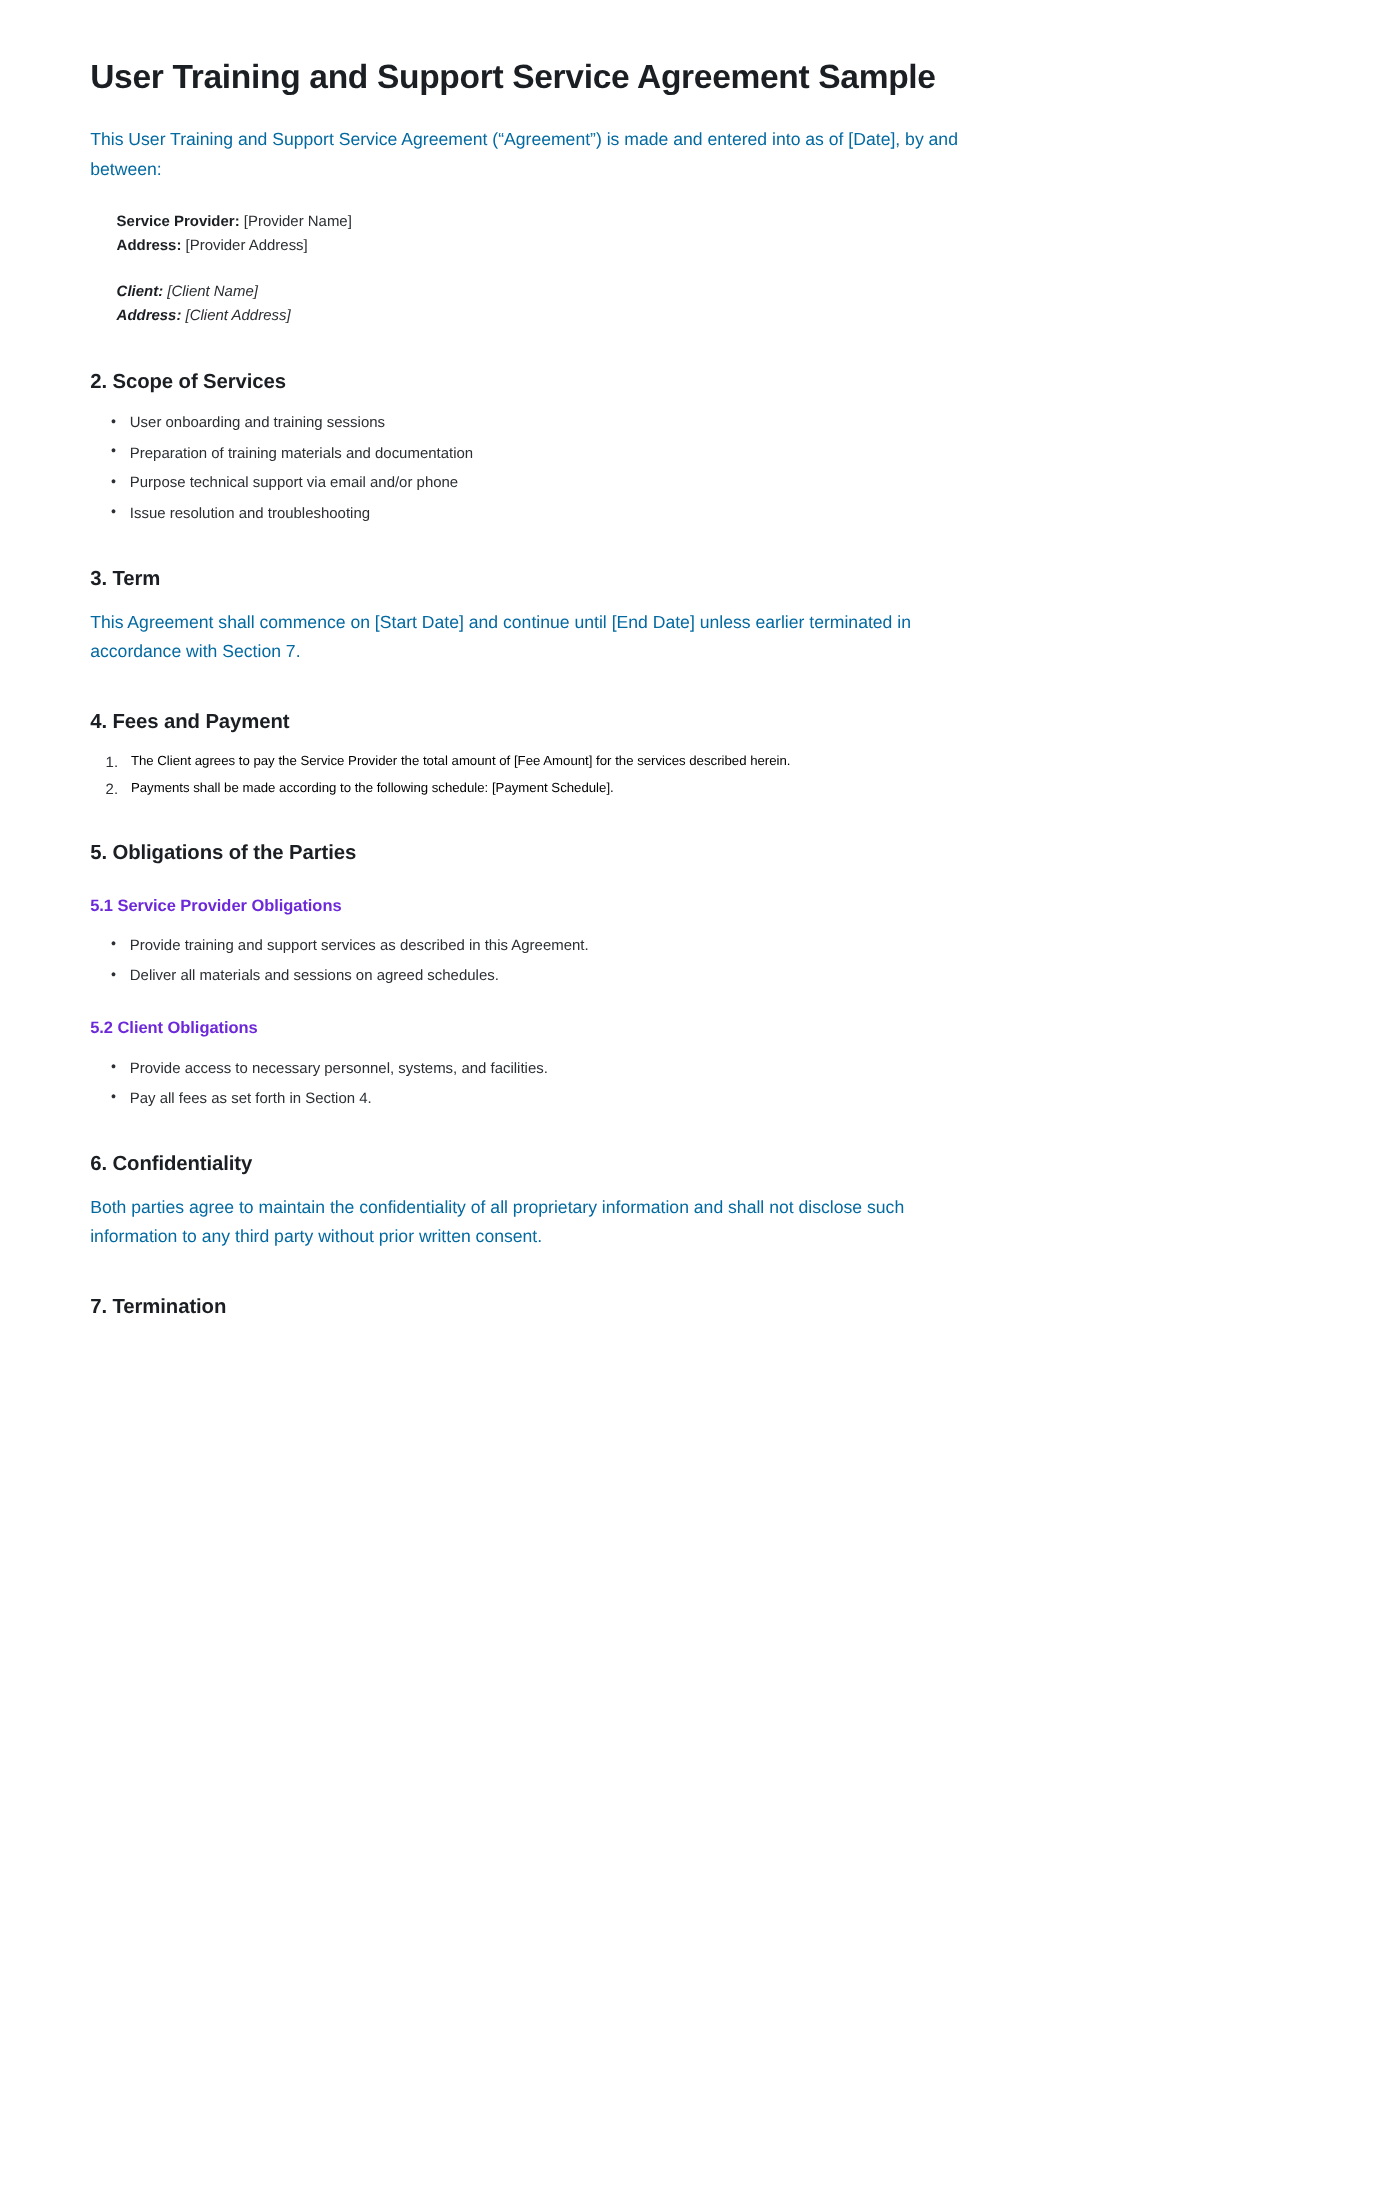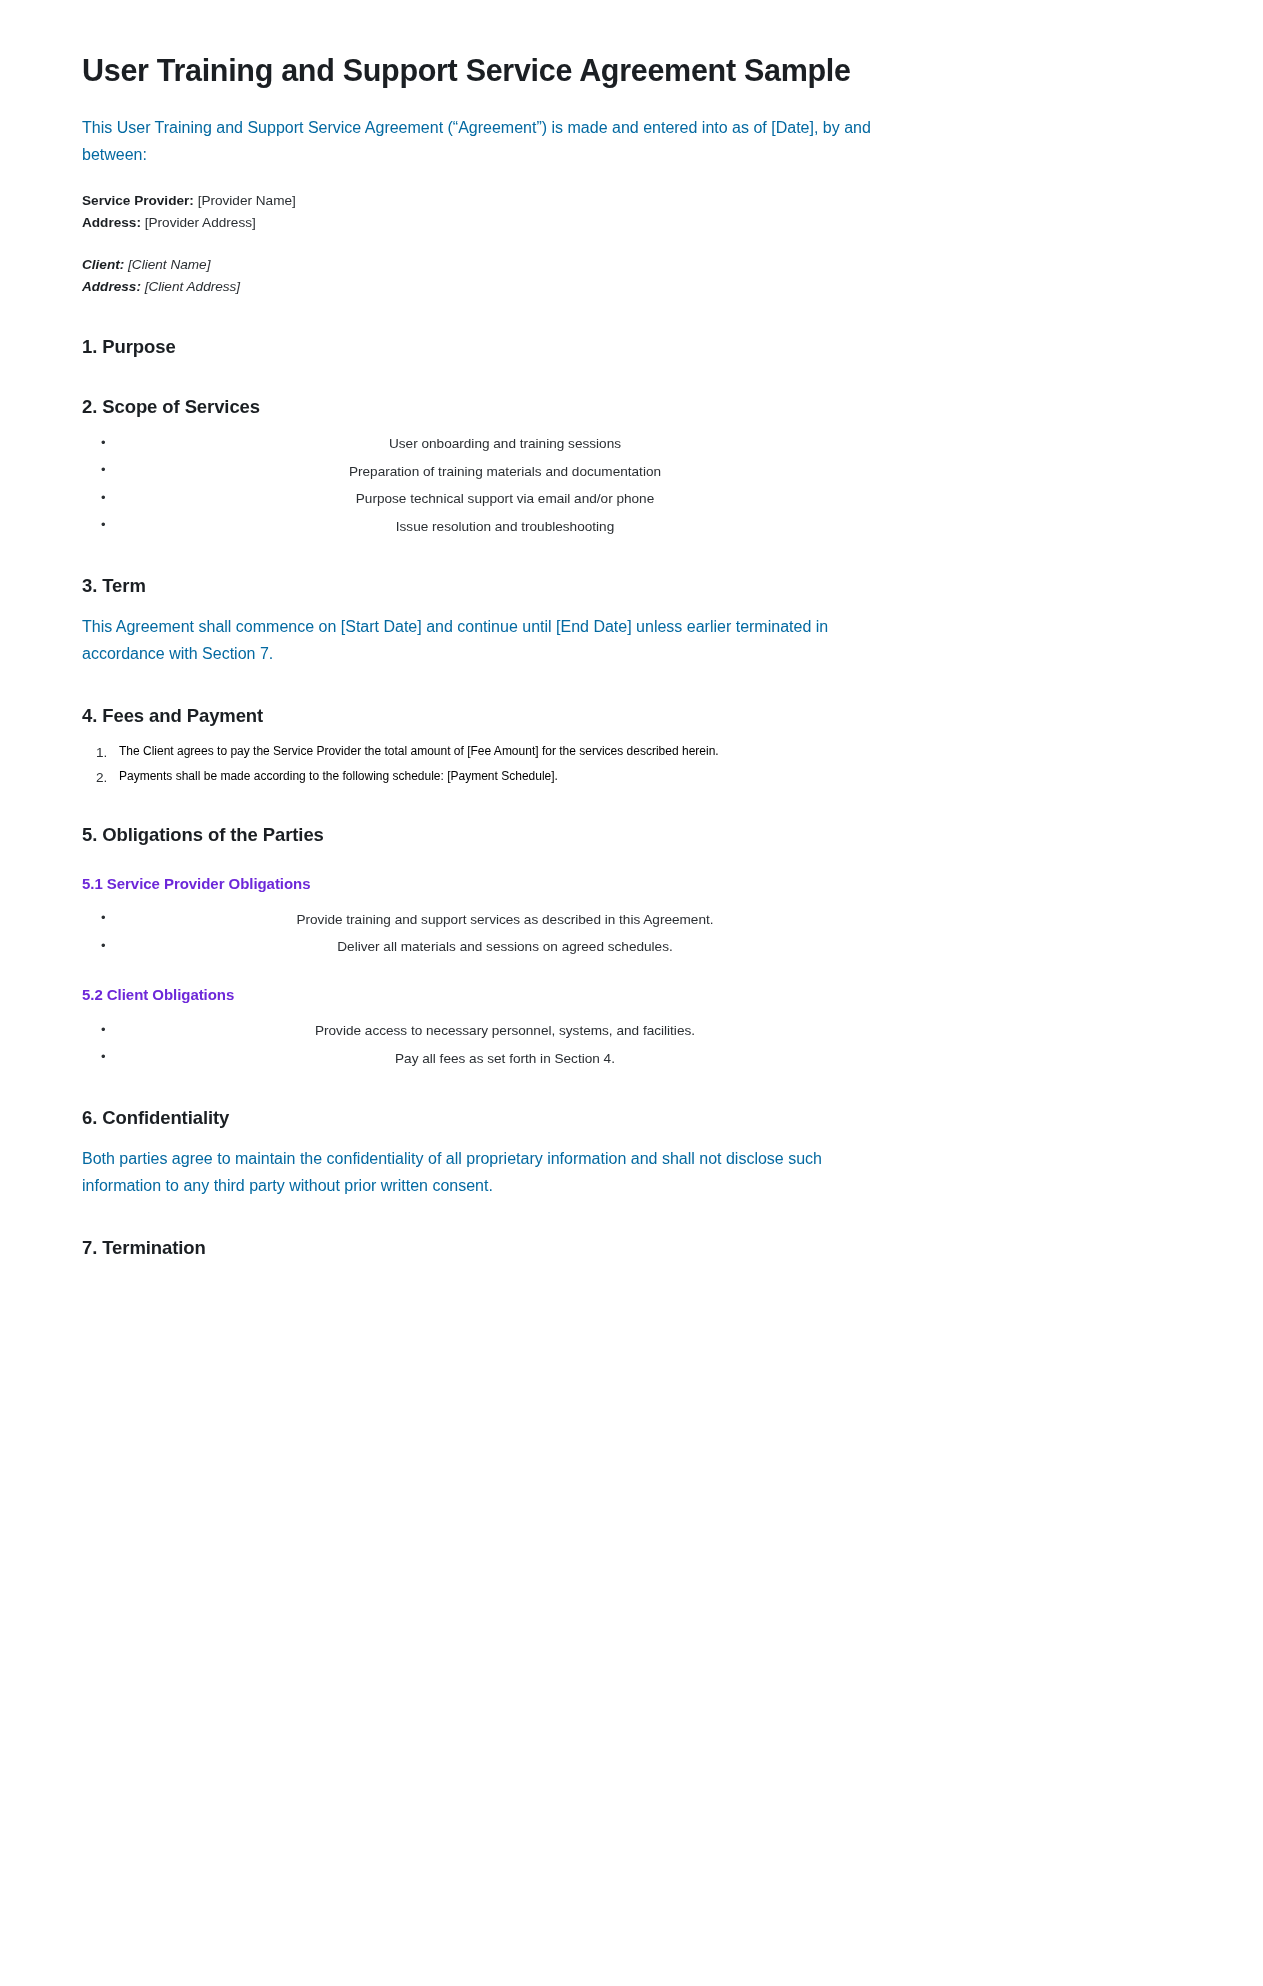--- a/index.html
+++ b/index.html
@@ -62,36 +62,36 @@
     margin: 17px 0 0 0;
   }
   p.tight {
     font-size: 13.6px;
     line-height: 1.63;
     color: #2b2f33;
     margin: 0;
   }
   .party-block {
     margin-top: 22px;
+    margin-left: 24px;
   }
   .party-block.second {
     margin-top: 19px;
     font-style: italic;
   }
   strong.lbl {
     font-weight: 700;
     color: #1b1f23;
   }
 
   
   ul.bullets {
     margin: 15px 0 0 0;
     padding-left: 36px;
     list-style: none;
-    text-align: center;
   }
   ul.bullets > li {
     position: relative;
     font-size: 13.6px;
     line-height: 1.55;
     color: #2b2f33;
     margin: 0 0 6.5px 0;
   }
   ul.bullets > li::before {
     content: "\2022";
@@ -152,21 +152,20 @@
       <p class="tight">
         <strong class="lbl">Client:</strong>
         <span>[Client Name]</span>
       </p>
       <p class="tight">
         <strong class="lbl">Address:</strong>
         <span>[Client Address]</span>
       </p>
     </div>
 
-    <h2 class="h2">1. Purpose</h2>
 
     <h2 class="h2">2. Scope of Services</h2>
     <ul class="bullets">
       <li>User onboarding and training sessions</li>
       <li>Preparation of training materials and documentation</li>
       <li>Purpose technical support via email and/or phone</li>
       <li>Issue resolution and troubleshooting</li>
     </ul>
 
     <h2 class="h2">3. Term</h2>

